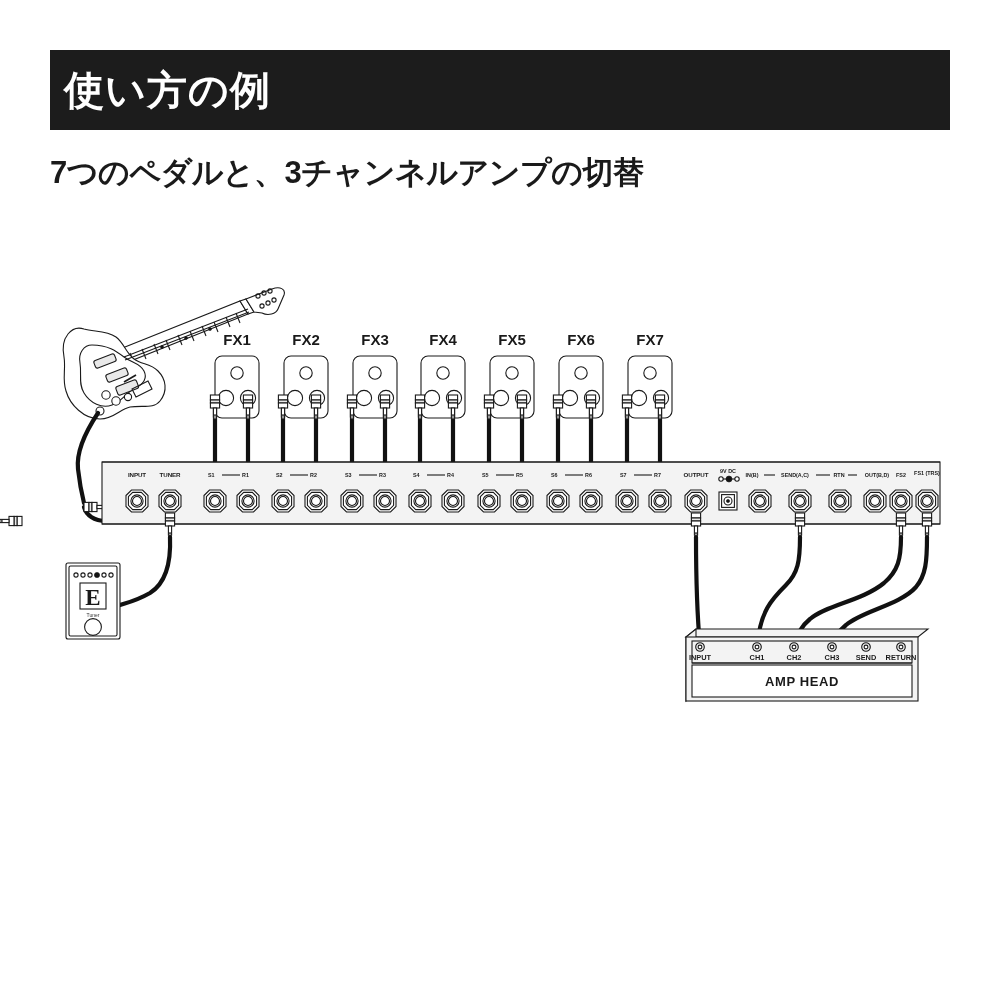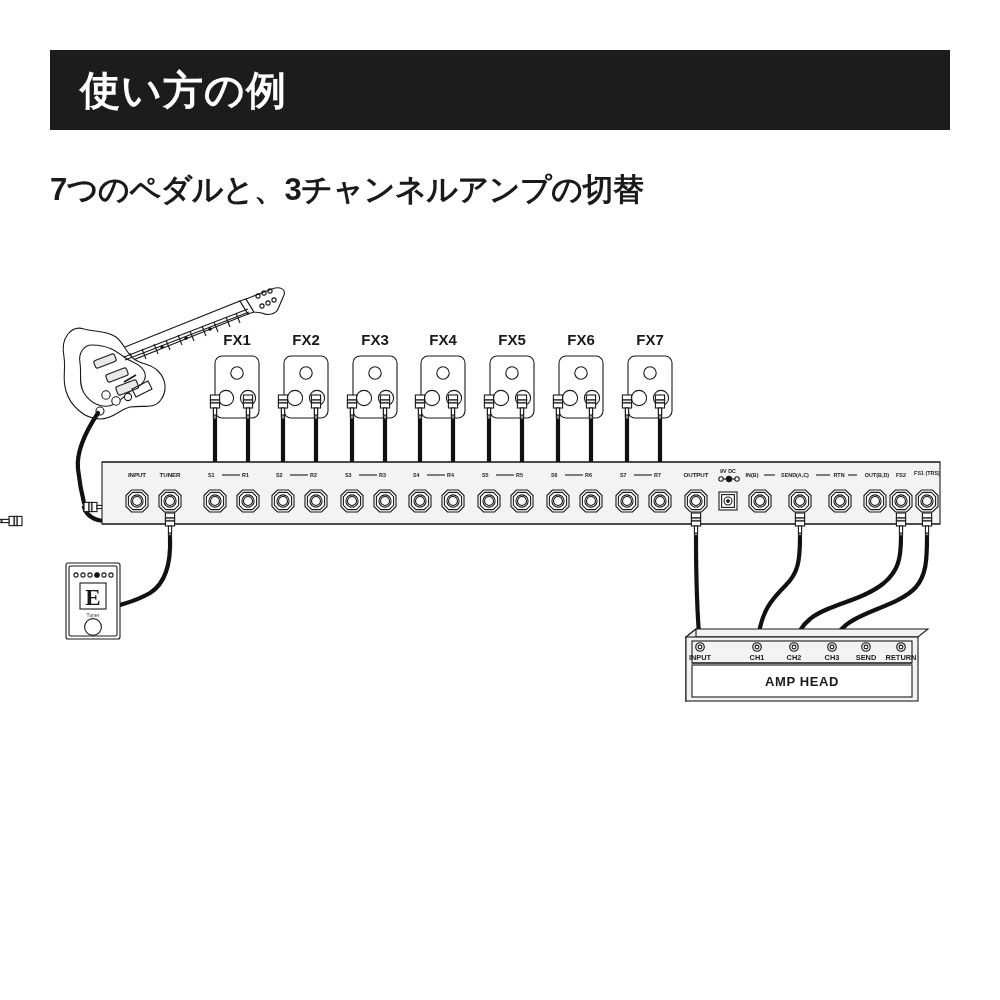--- a/index.html
+++ b/index.html
@@ -31,33 +31,32 @@
     height: 80px;
     background: #1c1c1c;
     display: flex;
     align-items: center;
   }
   .header-title {
     color: #ffffff;
     font-size: 40px;
     font-weight: bold;
     letter-spacing: 1px;
-    padding-left: 30px;
+    padding-left: 14px;
     line-height: 1;
   }
   .subtitle {
     position: absolute;
     left: 50px;
     top: 152px;
     font-size: 31px;
     font-weight: bold;
     color: #1a1a1a;
     letter-spacing: -0.5px;
     white-space: nowrap;
-    margin-top: 17px;
   }
 
   
   .diagram-wrap {
     position: absolute;
     left: 0;
     top: 255px;
     width: 924px;
     height: 480px;
   }

